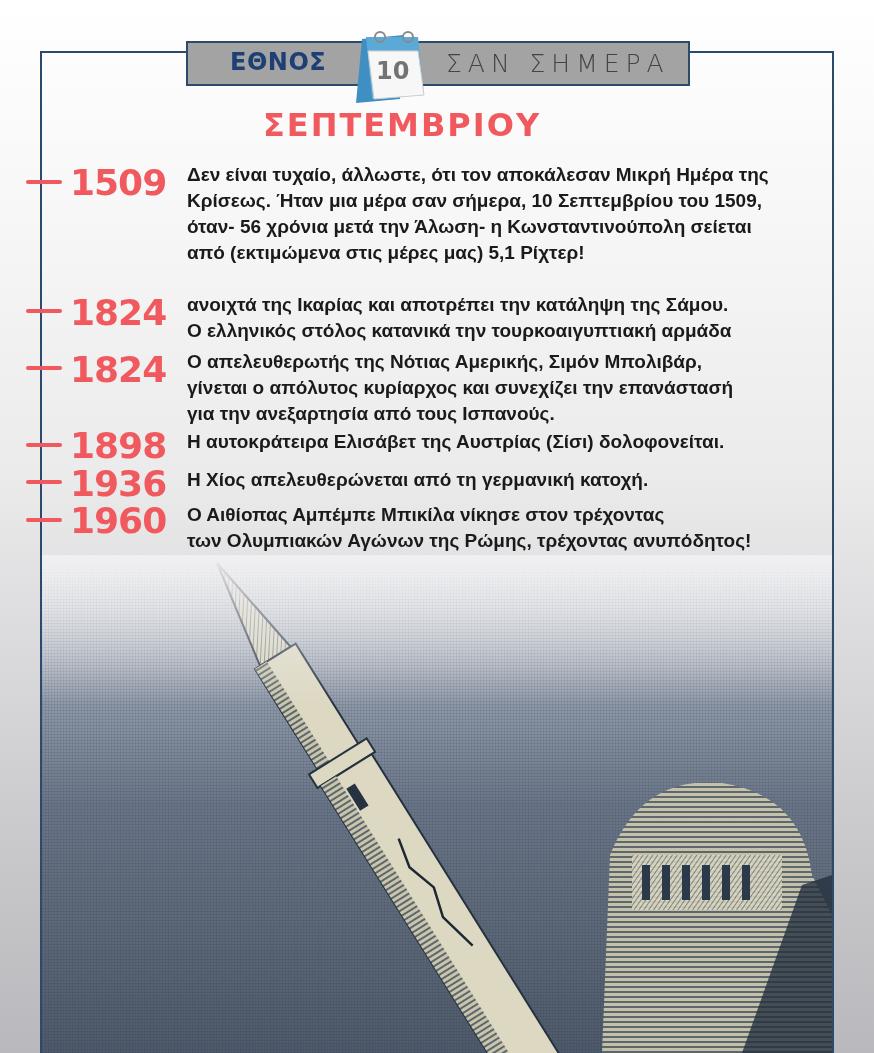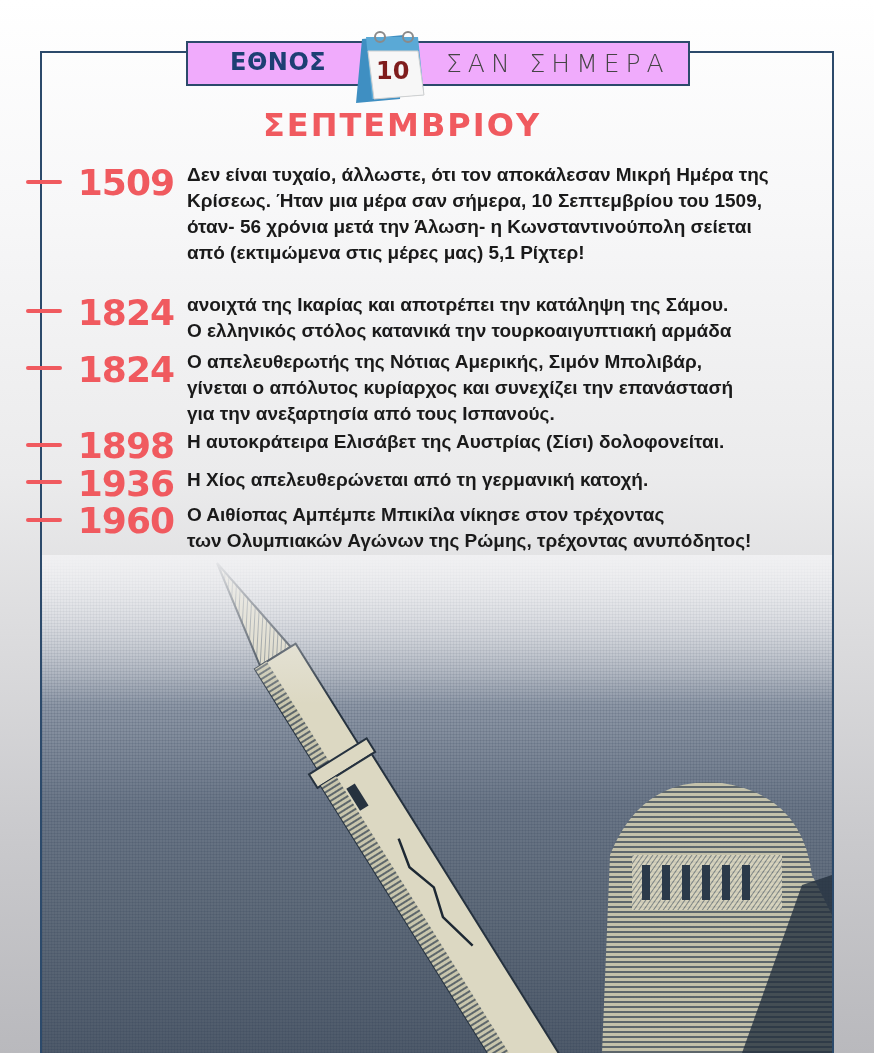--- a/index.html
+++ b/index.html
@@ -19,21 +19,21 @@
   .illustration .fade {
     position: absolute; inset: 0;
     background: linear-gradient(180deg, rgba(240,240,242,1) 0%, rgba(240,240,242,0.6) 10%, rgba(240,240,242,0) 30%);
   }
   .frame-left { position: absolute; left: 40px; top: 51px; width: 2px; height: 1002px; background: #2c4a6b; }
   .frame-right { position: absolute; left: 832px; top: 51px; width: 2px; height: 1002px; background: #2c4a6b; }
   .frame-top-l { position: absolute; left: 40px; top: 51px; width: 148px; height: 2px; background: #2c4a6b; }
   .frame-top-r { position: absolute; left: 686px; top: 51px; width: 148px; height: 2px; background: #2c4a6b; }
   .header-box {
     position: absolute; left: 186px; top: 41px; width: 500px; height: 41px;
-    border: 2px solid #2c4a6b; background: #f0abfc;
+    border: 2px solid #2c4a6b; background: #a3a3a3;
   }
   .brand {
     position: absolute; left: 42px; top: 5px; font-weight: 900; font-size: 24px;
     color: #1d3f73; letter-spacing: 0.5px; font-family: "DejaVu Sans", sans-serif;
   }
   .header-sub {
     position: absolute; left: 258px; top: 6px; font-size: 25px; color: #444;
     letter-spacing: 6px; font-weight: 300; font-family: "DejaVu Sans", sans-serif;
   }
   .calendar {
@@ -42,21 +42,21 @@
   .month {
     position: absolute; left: 0; width: 804px; top: 106px; text-align: center;
     font-size: 32px; font-weight: 900; color: #f05a5f; letter-spacing: 2px;
     font-family: "DejaVu Sans", sans-serif;
   }
   .events { position: absolute; left: 0; top: 0; width: 874px; }
   .event { position: absolute; left: 0; width: 874px; }
   .event .tick { position: absolute; left: 26px; width: 36px; height: 4px; border-radius: 2px; background: #f05a5f; }
   .event .year {
     position: absolute; left: 70px; width: 104px; font-size: 36px; font-weight: 900;
-    color: #f05a5f; font-family: "DejaVu Sans", sans-serif; letter-spacing: -1px; text-align: right;
+    color: #f05a5f; font-family: "DejaVu Sans", sans-serif; letter-spacing: -1px; text-align: left;
   }
   .event .text {
     position: absolute; left: 187px; width: 640px; font-size: 19px; line-height: 26px;
     font-weight: 700; color: #1a1a1a;
   }
 </style>
 </head>
 <body>
 
 <div class="illustration">
@@ -110,21 +110,21 @@
 </div>
 
 <div class="calendar">
   <svg width="72" height="76" viewBox="0 0 72 76">
     <polygon points="8,10 50,6 46,70 2,74" fill="#3f8fc2"></polygon>
     <polygon points="12,8 64,8 70,66 18,70" fill="#5aa9d6"></polygon>
     <polygon points="14,22 64,22 70,66 20,70" fill="#f7f7f7" stroke="#d0d0d0" stroke-width="1"></polygon>
     <circle cx="26" cy="8" r="5" fill="none" stroke="#8a8a8a" stroke-width="2"></circle>
     <circle cx="54" cy="8" r="5" fill="none" stroke="#8a8a8a" stroke-width="2"></circle>
   </svg>
-  <span style="position:absolute;left:22px;top:28px;font-size:24px;font-weight:900;color:#7f1d1d;font-family:'DejaVu Sans',sans-serif;">10</span>
+  <span style="position:absolute;left:22px;top:28px;font-size:24px;font-weight:900;color:#737373;font-family:'DejaVu Sans',sans-serif;">10</span>
 </div>
 
 <div class="month">ΣΕΠΤΕΜΒΡΙΟΥ</div>
 
 <div class="events">
   <div class="event" style="top:162px">
     <div class="tick" style="top:18px"></div>
     <div class="year" style="top:0px">1509</div>
     <div class="text">
       <div>Δεν είναι τυχαίο, άλλωστε, ότι τον αποκάλεσαν Μικρή Ημέρα της</div>

